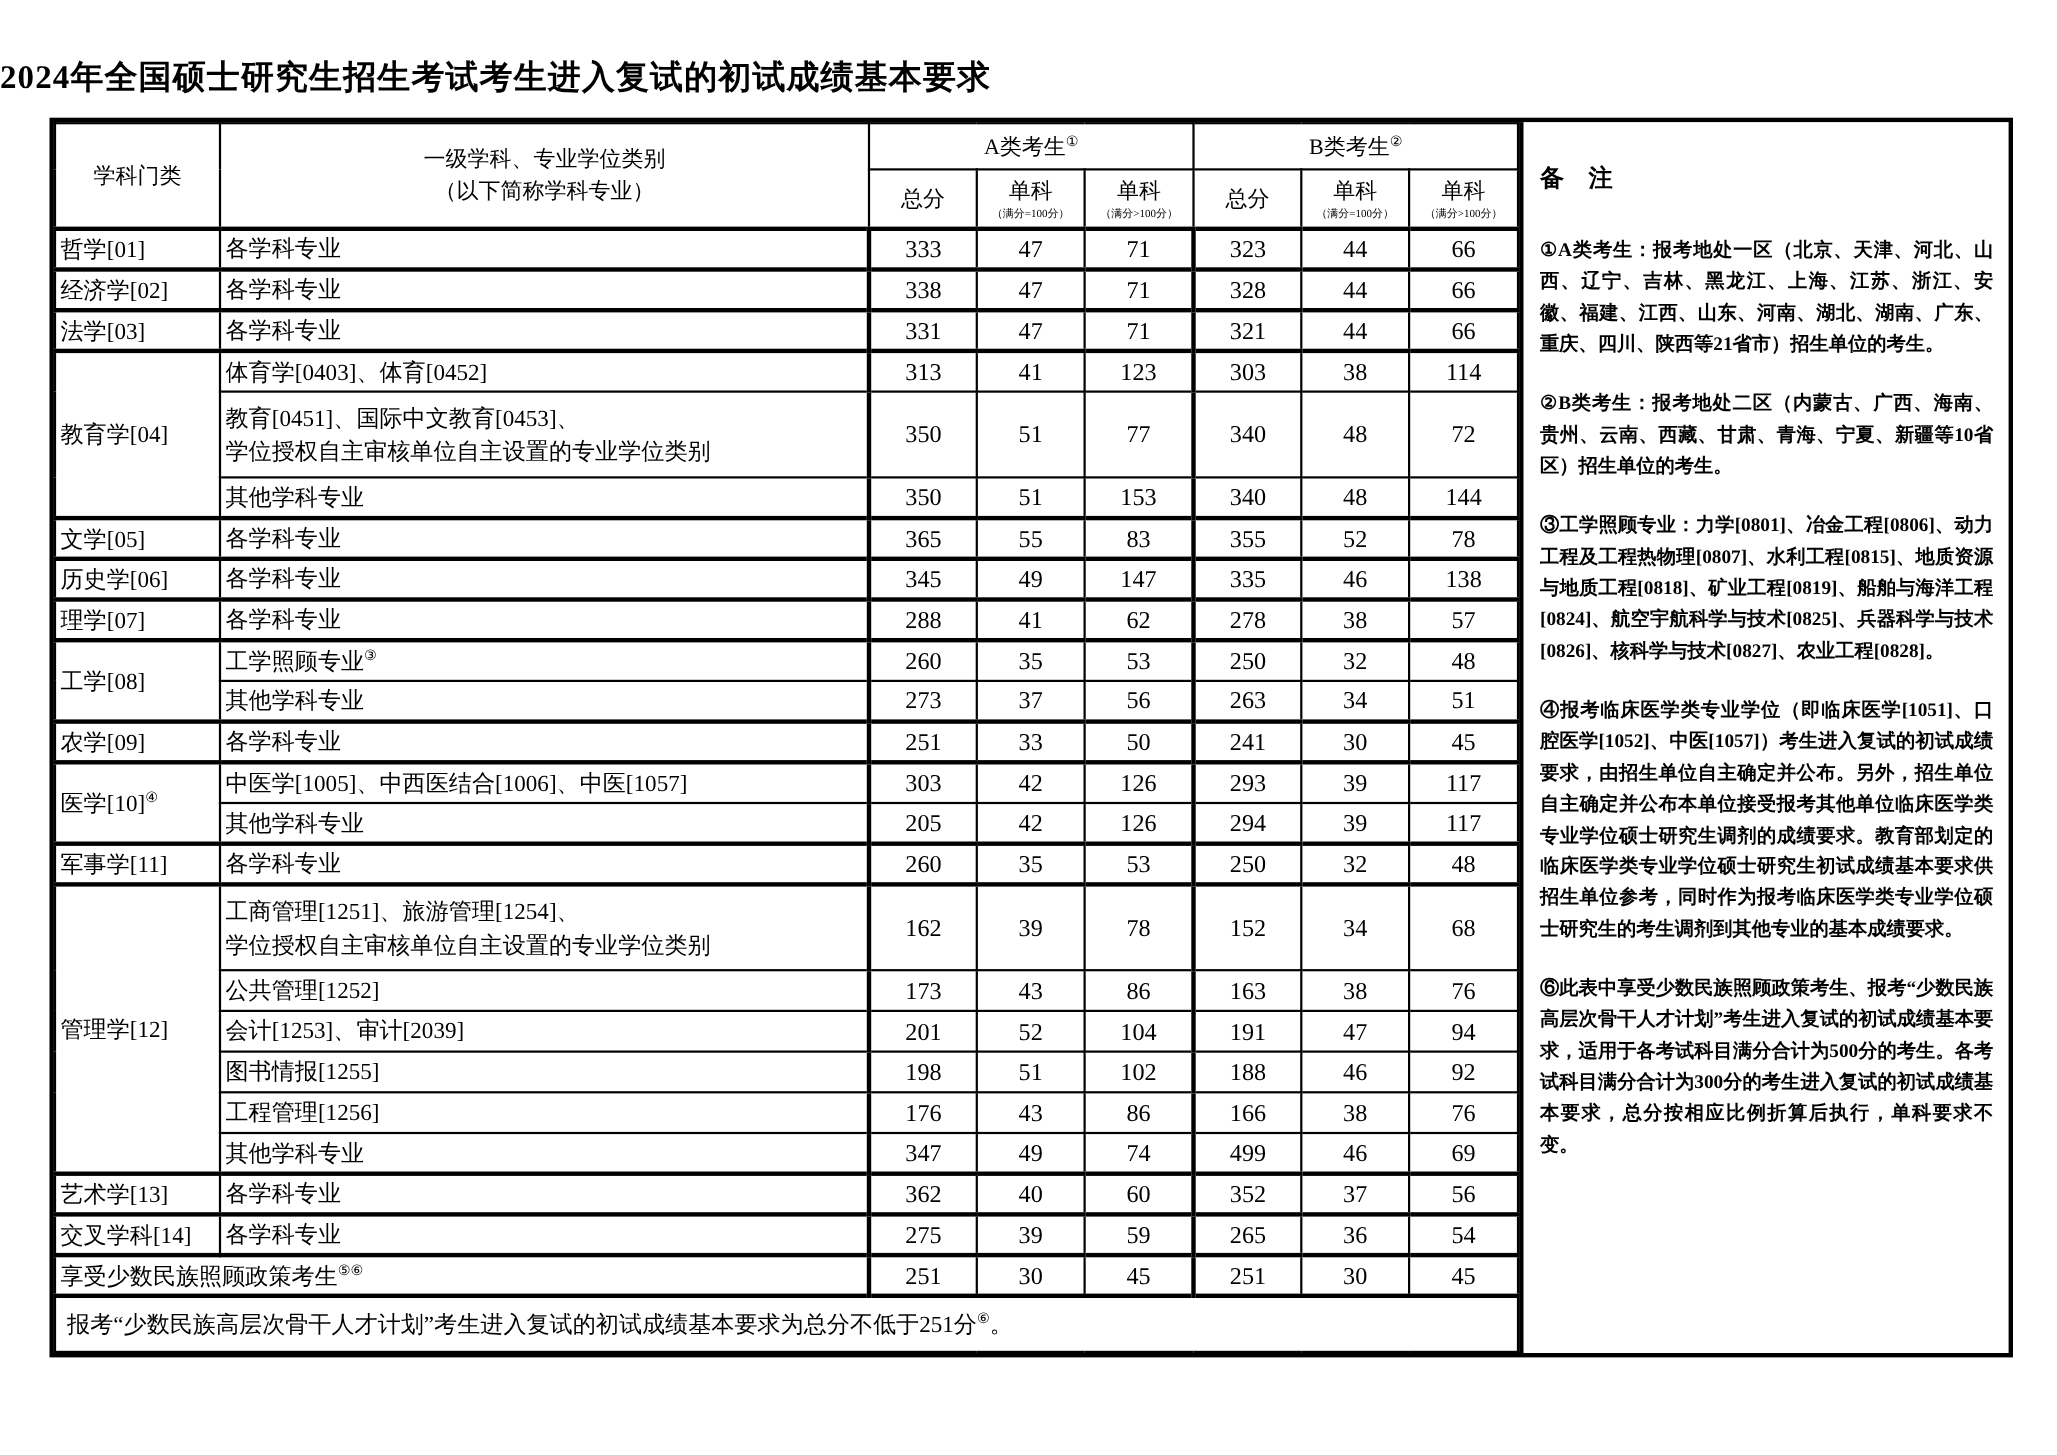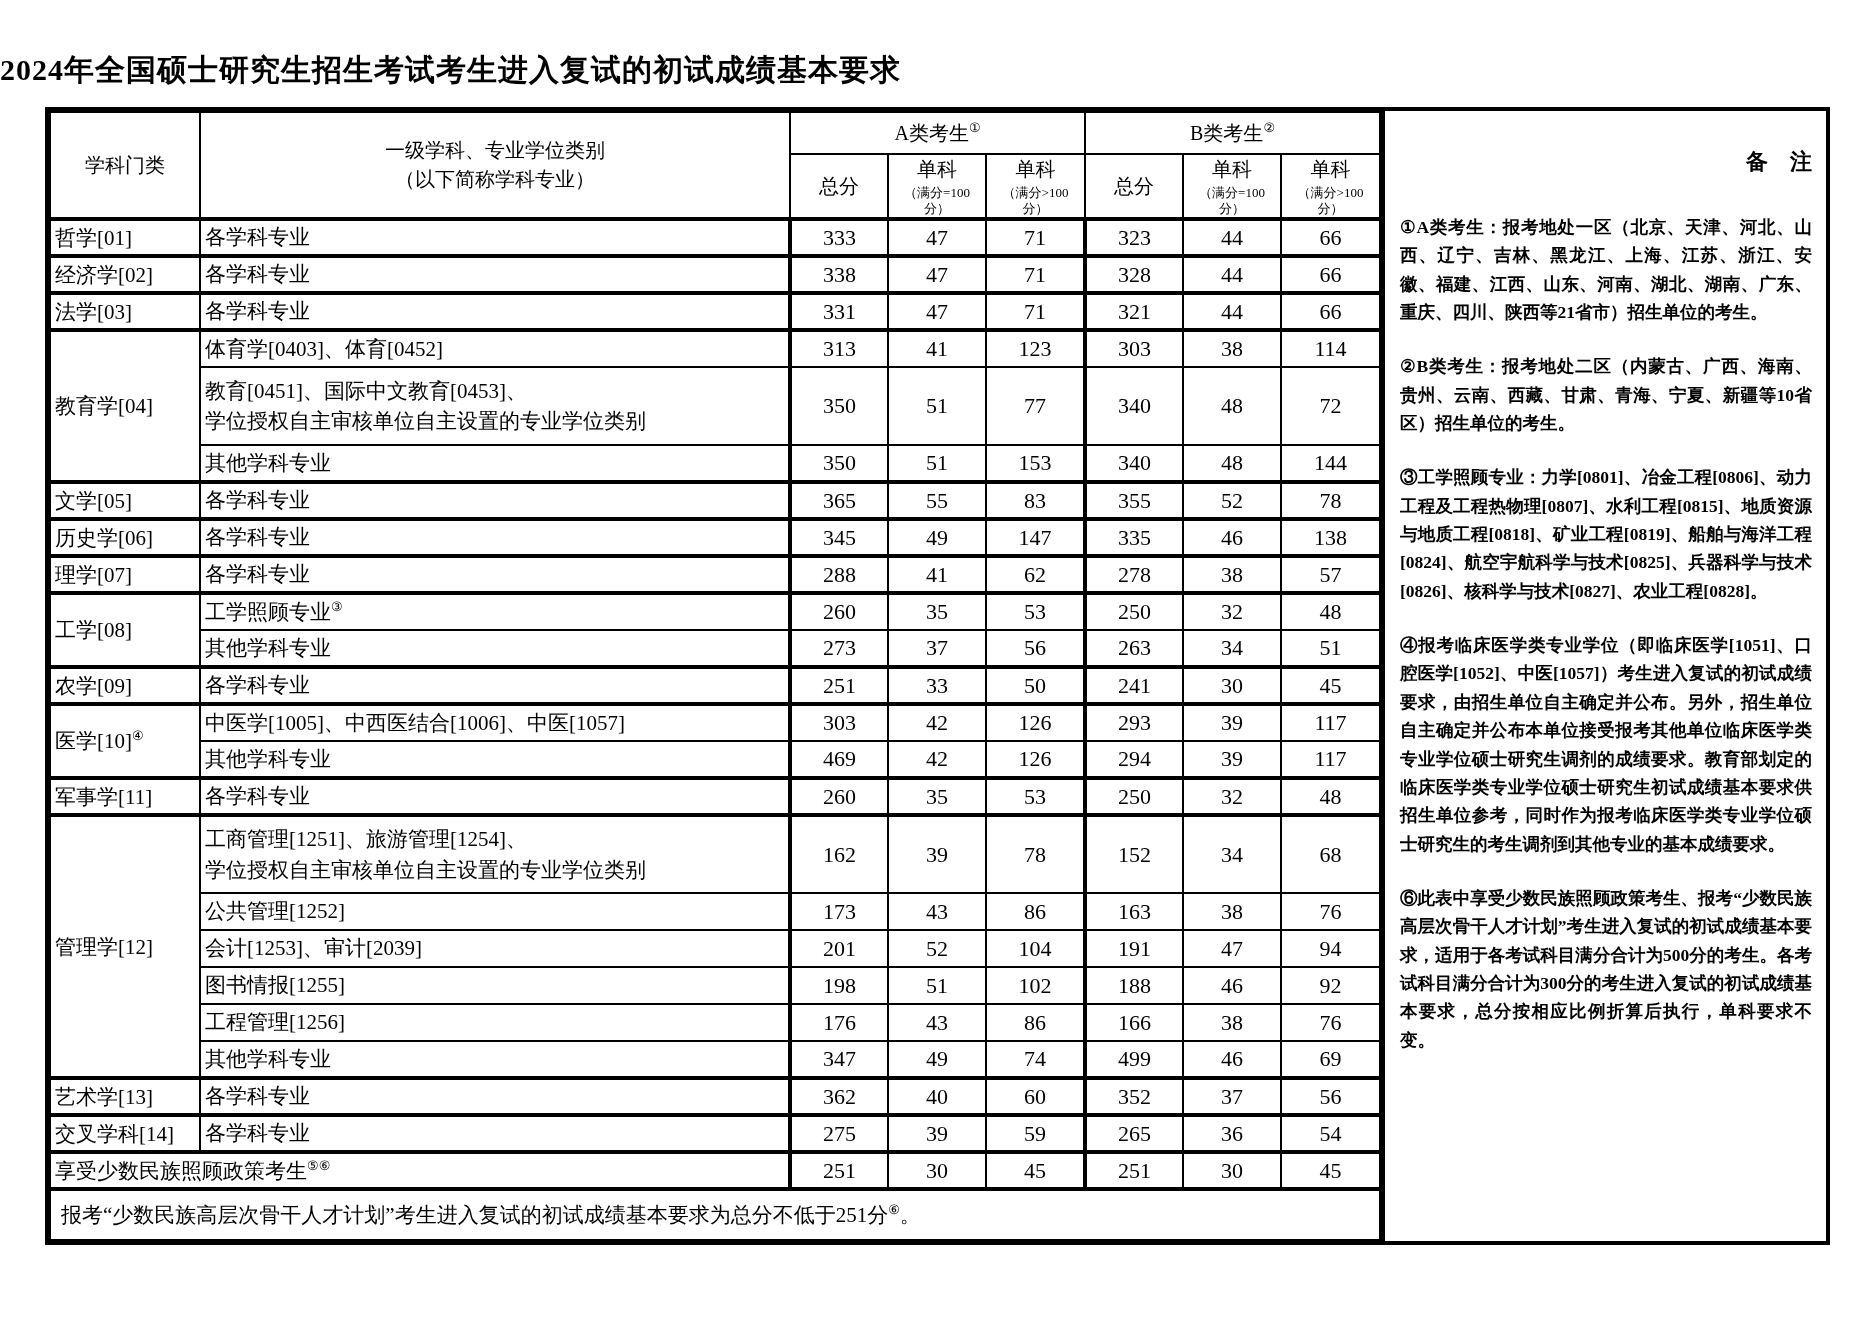--- a/index.html
+++ b/index.html
@@ -16,40 +16,40 @@
     display:flex; align-items:stretch;
     border:4px solid #000;
   }
   table.score-table { border-collapse:collapse; table-layout:fixed; width:1330px; flex:0 0 auto; }
   .score-table th, .score-table td { border:2px solid #000; padding:1px 4px; overflow:hidden; }
   .score-table thead tr.hdr-top { height:42px; }
   .score-table thead tr.hdr-sub { height:54px; }
   .score-table thead th { font-weight:normal; font-size:20px; text-align:center; vertical-align:middle; }
   .score-table thead tr.hdr-sub th { border-bottom:4px solid #000; }
   .hdr-two-line { line-height:1.45; font-size:20px; }
-  .sub-note { font-size:13px; display:block; line-height:1.2; margin-top:2px; }
+  .sub-note { font-size:10px; display:block; line-height:1.2; margin-top:2px; }
   .score-table tbody tr { height:37px; }
   .score-table tbody tr.tall { height:78px; }
   .score-table tbody tr.group-start > td { border-top:4px solid #000; }
   .c-cat  { font-size:21px; text-align:left; padding-left:7px; vertical-align:middle;font-family:Liberation Serif, serif; }
   .c-major{ font-size:21px; text-align:left; padding-left:10px; vertical-align:middle; line-height:1.45;margin-left:20px; }
   .c-wide { font-size:21px; text-align:left; padding-left:7px; vertical-align:middle; }
   .c-num  { font-size:22px; text-align:center; vertical-align:middle; }
   .c-a1, .c-b1 { border-left:4px solid #000 !important; }
   tr.footer-row td {
     border-top:4px solid #000; height:46px;
     font-size:21px; text-align:left; padding-left:10px; vertical-align:middle;
   }
   sup { font-size:13px; line-height:0; }
   .notes {
     flex:1 1 auto; border-left:4px solid #000;
     padding:30px 14px 0 15px; box-sizing:border-box;
   }
   .notes-header {
-    text-align:right; font-size:22px; font-weight:bold;
+    text-align:left; font-size:22px; font-weight:bold;
     margin:6px 0 36px 0;
   }
   .note-item {
     font-family:Liberation Serif, serif;
     font-weight:bold; font-size:17.5px; line-height:1.62;
     text-align:justify; margin:0 0 26px 0;
   }
 </style>
 </head>
 <body>
@@ -210,21 +210,21 @@
           <td class="c-major"><span>中医学[1005]、中西医结合[1006]、中医[1057]</span></td>
           <td class="c-a1 c-num">303</td>
           <td class="c-a2 c-num">42</td>
           <td class="c-a3 c-num">126</td>
           <td class="c-b1 c-num">293</td>
           <td class="c-b2 c-num">39</td>
           <td class="c-b3 c-num">117</td>
         </tr>
         <tr>
           <td class="c-major"><span>其他学科专业</span></td>
-          <td class="c-a1 c-num">469</td>
+          <td class="c-a1 c-num">205</td>
           <td class="c-a2 c-num">42</td>
           <td class="c-a3 c-num">126</td>
           <td class="c-b1 c-num">294</td>
           <td class="c-b2 c-num">39</td>
           <td class="c-b3 c-num">117</td>
         </tr>
         <tr class="group-start">
           <td class="c-cat"><span>军事学[11]</span></td>
           <td class="c-major"><span>各学科专业</span></td>
           <td class="c-a1 c-num">260</td>

